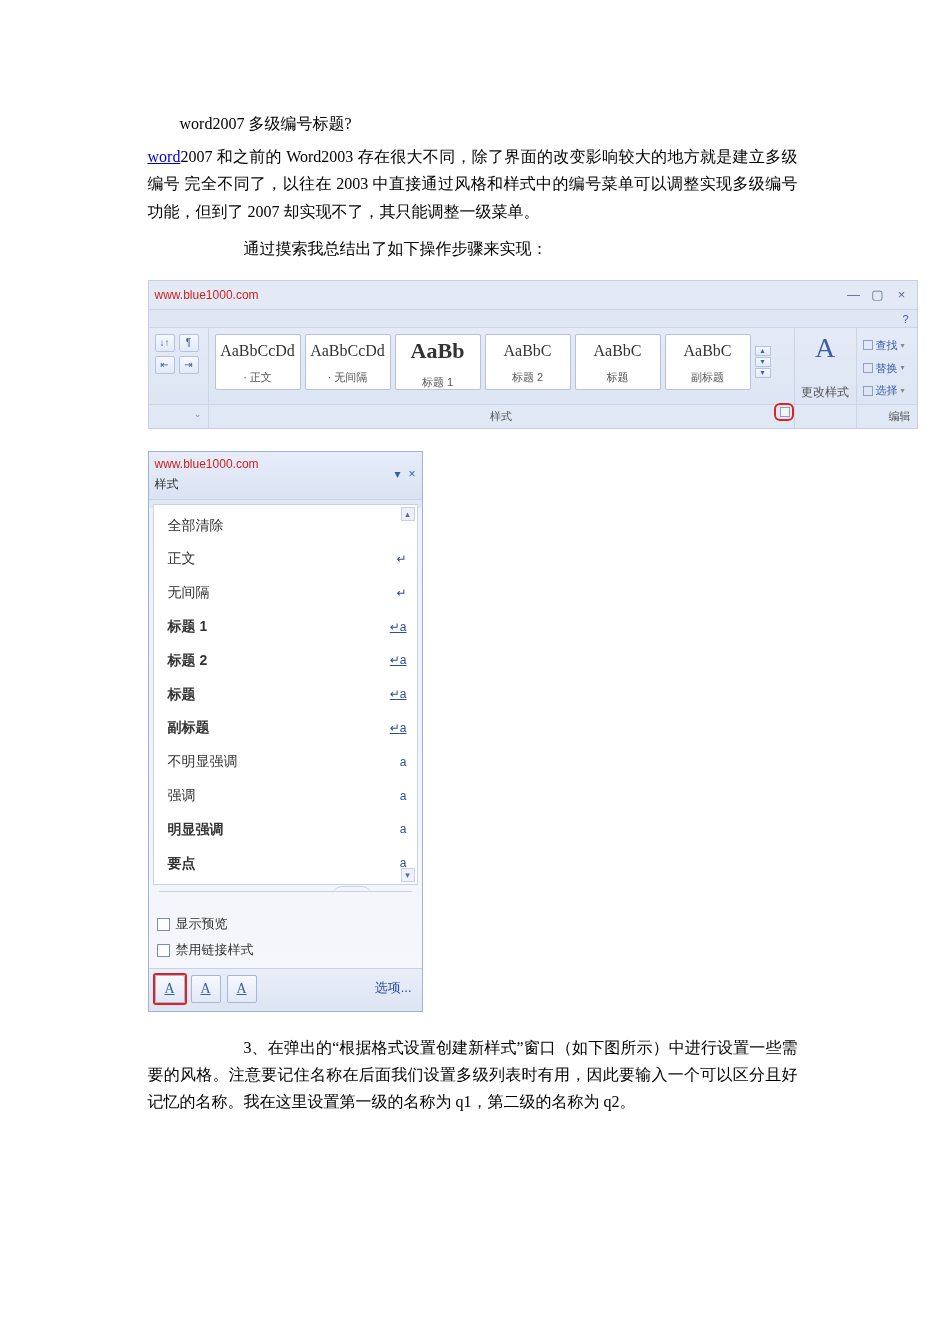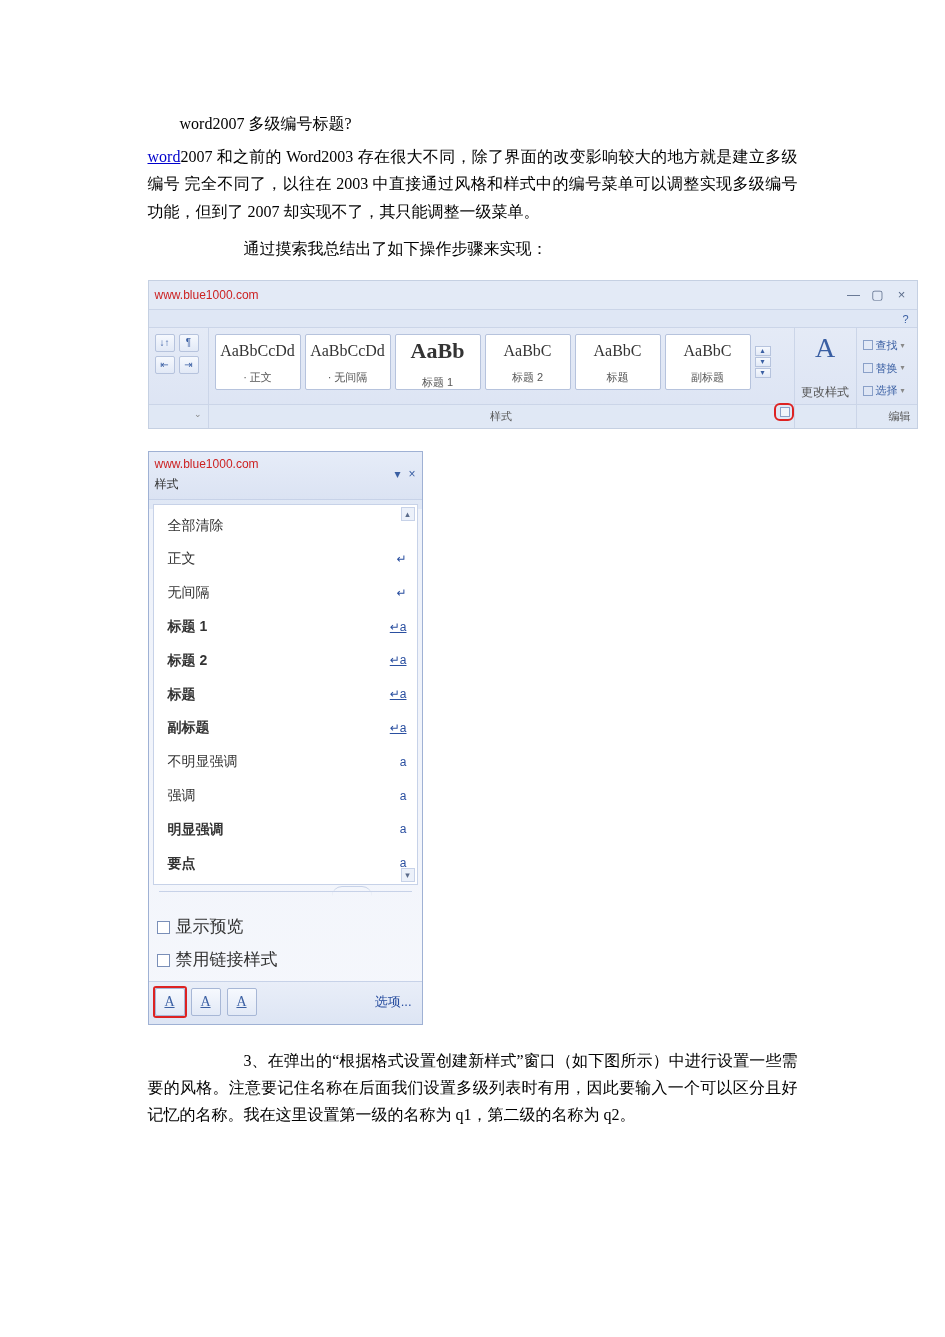--- a/index.html
+++ b/index.html
@@ -150,21 +150,21 @@
     position:relative;
   }
   .sep-squiggle::after{
     content:"";
     position:absolute; right:40px; top:-6px; width:40px; height:12px;
     border-top:1px solid #c7d2e8; border-radius: 10px 10px 0 0;
   }
   .sp-options {
     padding: 4px 8px 2px 8px;
   }
-  .sp-check { display:flex; align-items:center; gap:6px; margin:4px 0; font-size:17px; }
+  .sp-check { display:flex; align-items:center; gap:6px; margin:4px 0; font-size:13px; }
   .sp-check .box { width:13px; height:13px; border:1px solid #7a8fb8; background:#fff; }
   .sp-bottom {
     display:flex; justify-content:space-between; align-items:center;
     padding: 6px 10px 8px 6px;
     background: linear-gradient(#e9eef8, #dde5f4);
     border-top: 1px solid #c7d2e8;
   }
   .sp-btns { display:flex; gap:6px; position:relative;}
   .sp-btn {
     width:30px; height:28px;

